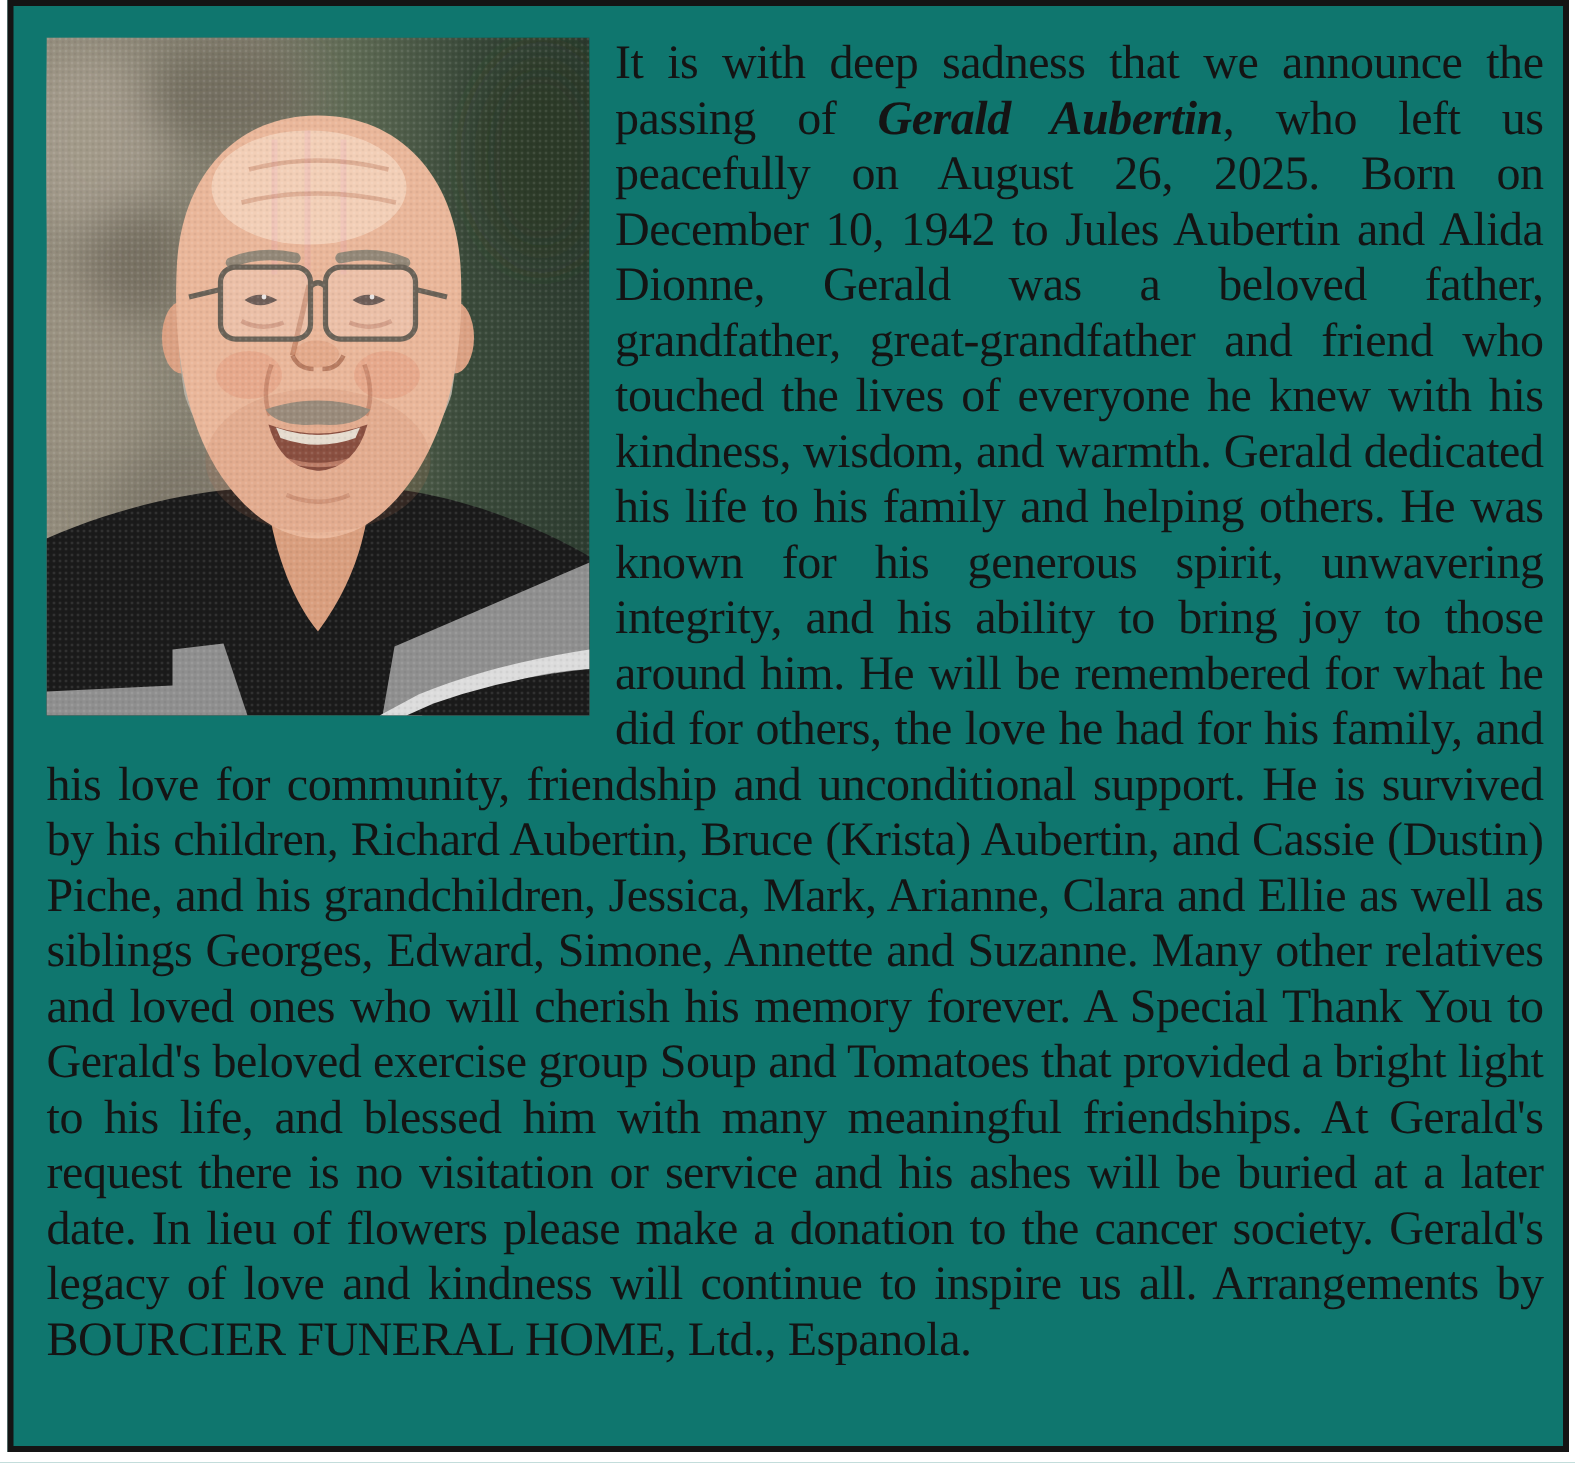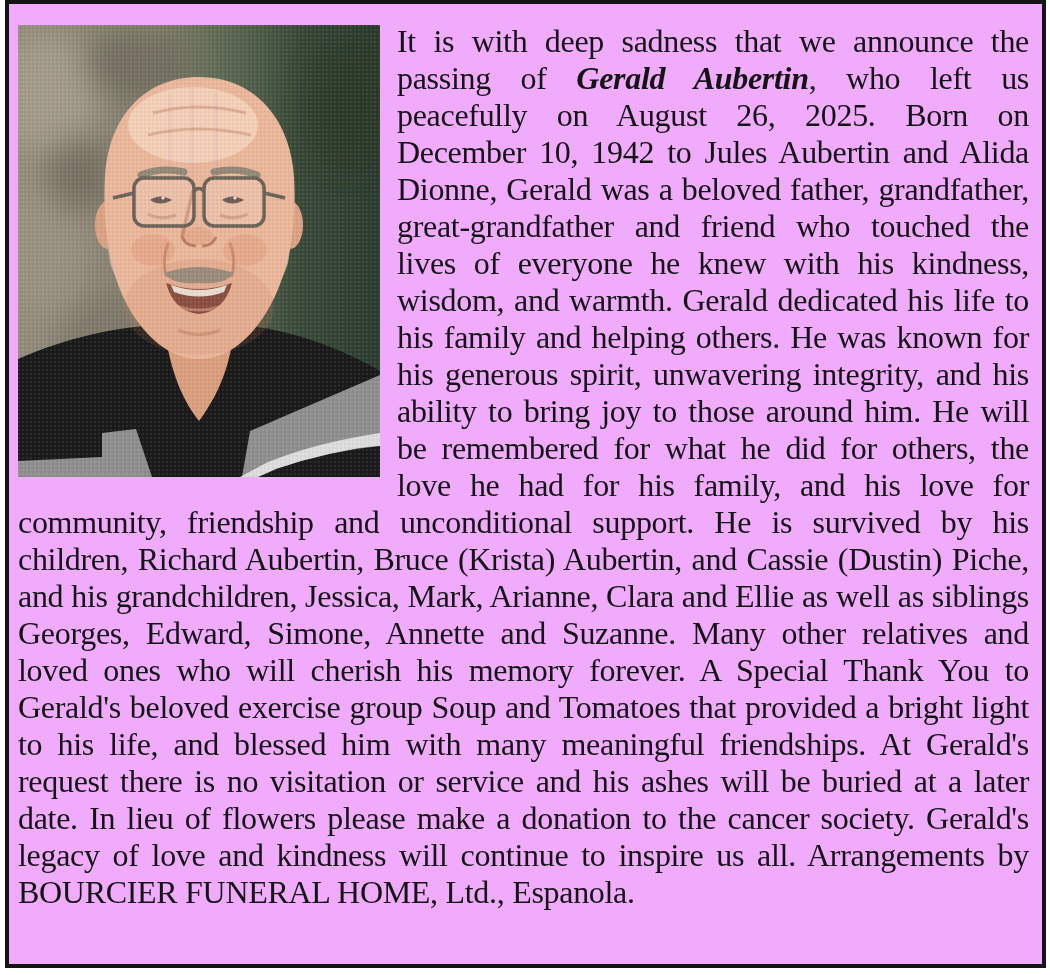--- a/index.html
+++ b/index.html
@@ -5,23 +5,23 @@
   html, body {
     margin: 0; padding: 0;
     width: 1050px; height: 975px;
     background: #ffffff;
     overflow: hidden;
   }
   .sheet {
     position: absolute;
     left: 5px; top: 0; right: 4px; bottom: 7px;
     border: 4px solid #141414;
-    background: #f0abfc;
+    background: #0f766e;
     box-sizing: border-box;
-    padding: 19px 13px 8px 9px;
+    padding: 19px 13px 8px 22px;
   }
   .photo-wrap {
     float: left;
     width: 362px;
     height: 452px;
     margin: 2px 17px 8px 0;
   }
   .photo-wrap svg { display: block; width: 362px; height: 452px; }
   .obit-text {
     margin: 0;

